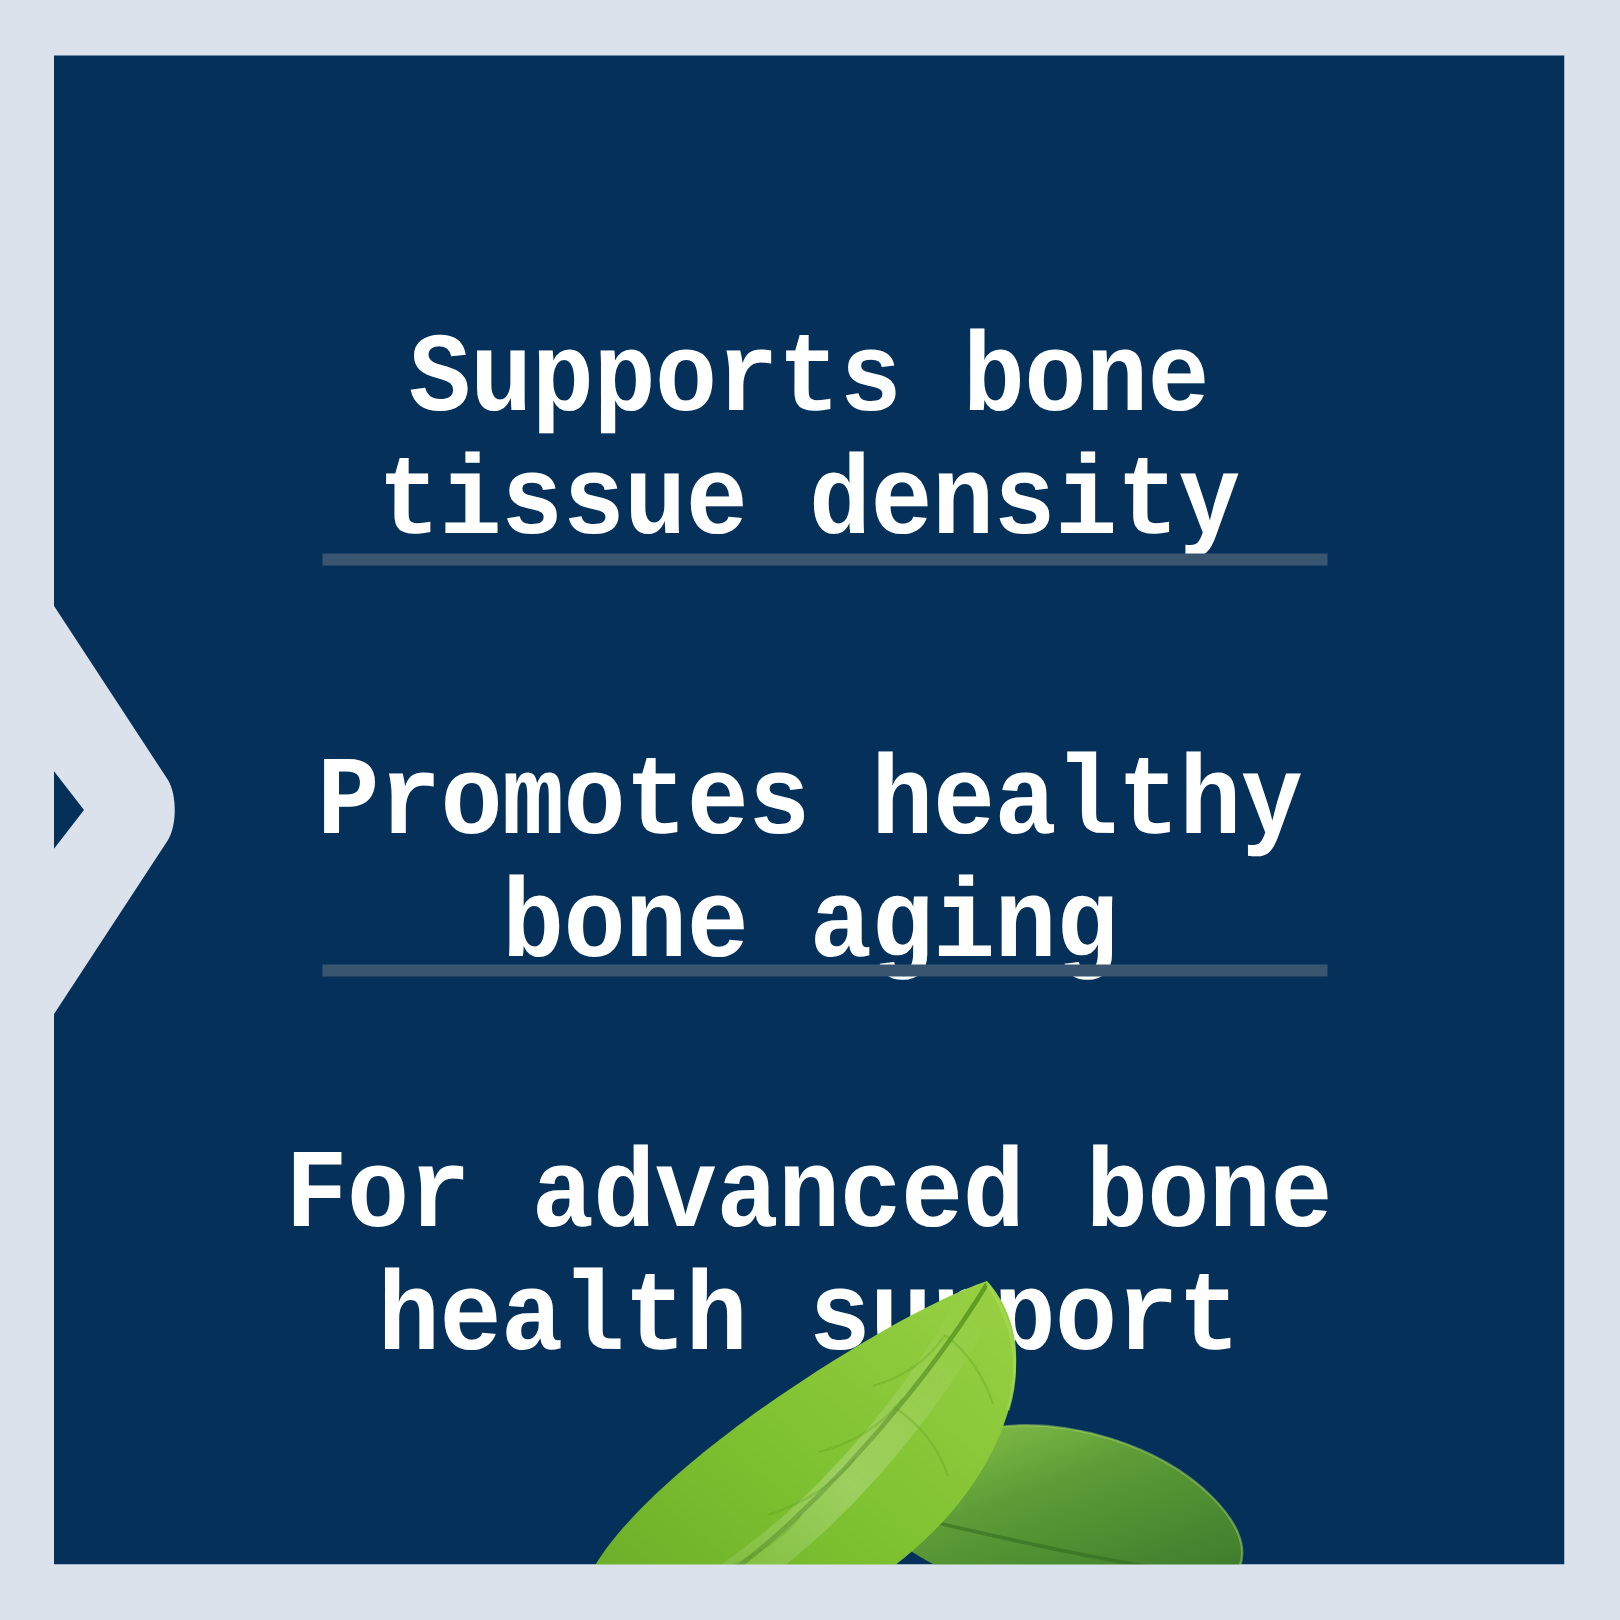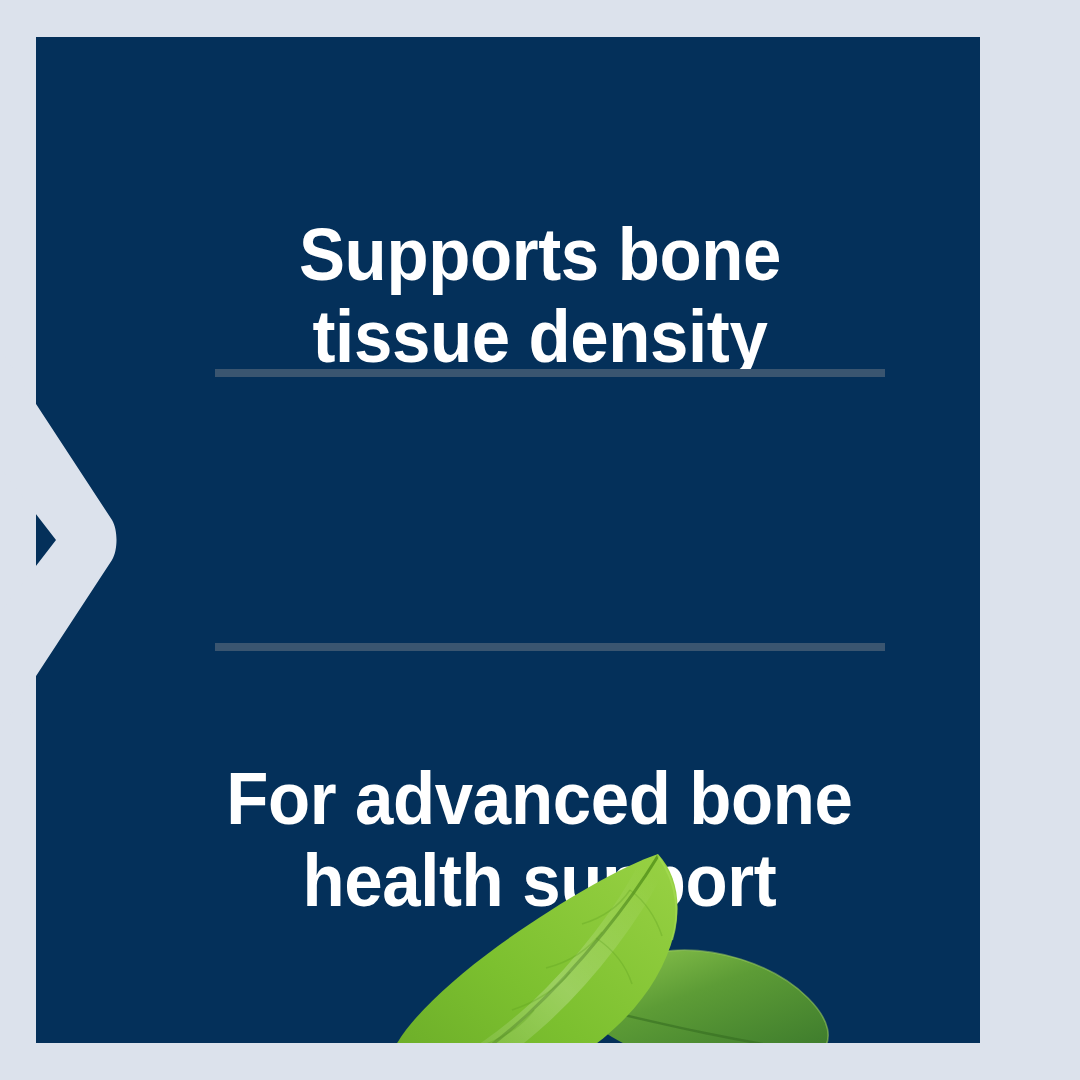--- a/index.html
+++ b/index.html
@@ -4,25 +4,25 @@
 <title>Bone Health Benefits Panel</title>
 <style>
   html, body {
     margin: 0;
     padding: 0;
     background: #dce2ec;
   }
 
   .stage {
     position: relative;
-    width: 980px;
+    width: 1080px;
     height: 1080px;
     background: #dce2ec;
     overflow: hidden;
-    font-family: Liberation Sans, sans-serif;
+    font-family: Liberation Mono, monospace;
   }
 
   
   .card {
     position: absolute;
     left: 36px;
     top: 37px;
     width: 1007px;
     height: 1006px;
     background: #04305a;
@@ -122,20 +122,24 @@
 
     <div class="benefits">
 
       <div class="benefit benefit-1">
         <span class="inner">Supports bone
 tissue density</span>
       </div>
 
       <div class="divider divider-1"></div>
 
+      <div class="benefit benefit-2">
+        <span class="inner">Promotes healthy
+bone aging</span>
+      </div>
 
       <div class="divider divider-2"></div>
 
       <div class="benefit benefit-3">
         <span class="inner">For advanced bone
 health support</span>
       </div>
 
     </div>
   </div>

